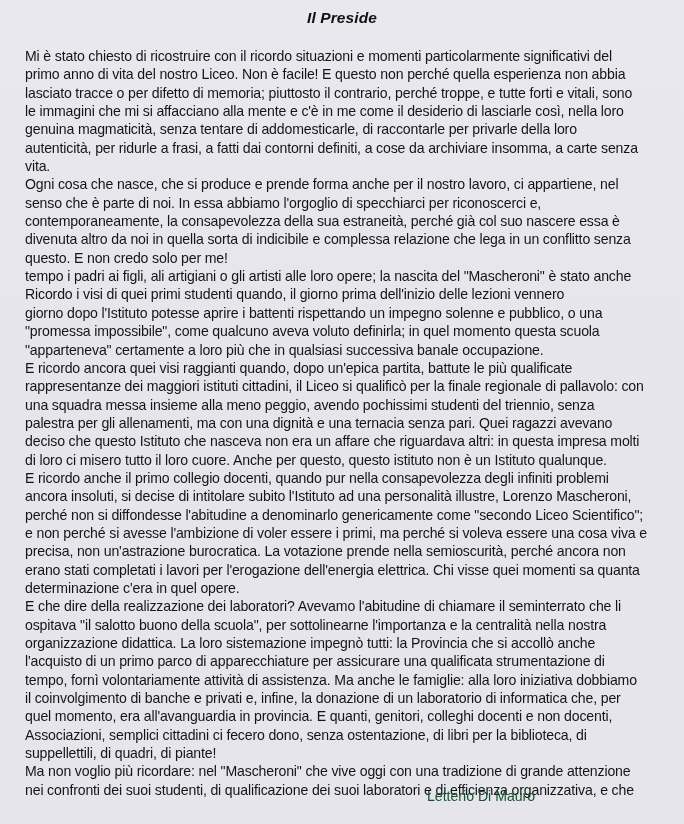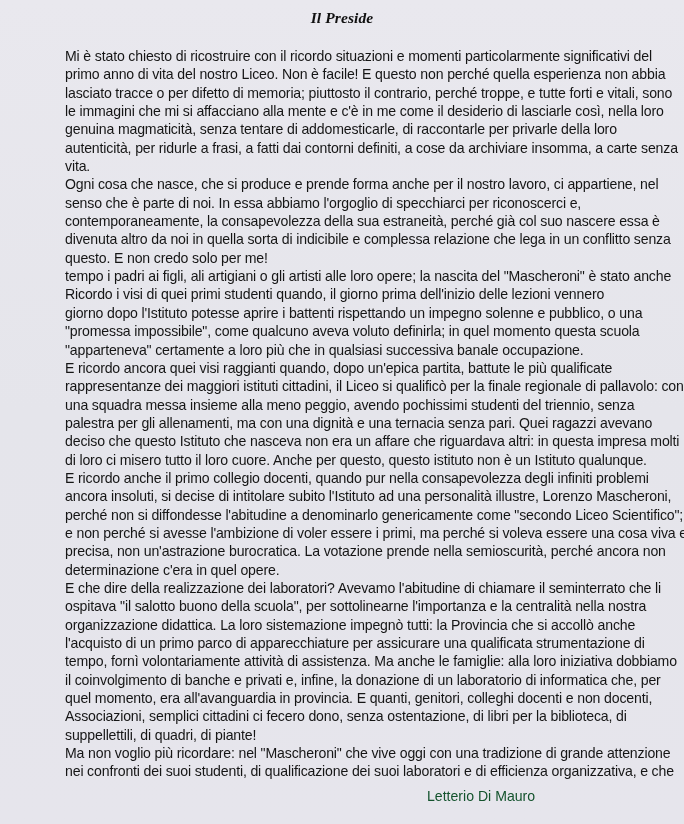--- a/index.html
+++ b/index.html
@@ -26,37 +26,35 @@
       top: 9px;
       left: 0;
       width: 684px;
       text-align: center;
       font-weight: bold;
       font-style: italic;
       font-size: 15.5px;
       letter-spacing: 0.1px;
       color: #111;
       margin: 0;
-      font-family: Liberation Serif, serif;
     }
     .body-text {
       position: absolute;
       left: 25px;
       top: 47px;
       width: 650px;
     }
     .line {
       display: block;
       font-size: 14.1px;
       line-height: 18.35px;
       height: 18.35px;
       white-space: nowrap;
       letter-spacing: -0.15px;
       color: #151515;
-      margin-left: 40px;
     }
     .signature {
       position: absolute;
       left: 427px;
       top: 788px;
       font-size: 14.1px;
       color: #14532d;
       margin: 0;
     }
   </style>
@@ -97,20 +95,21 @@
       <span class="line">palestra per gli allenamenti, ma con una dignità e una ternacia senza pari. Quei ragazzi avevano</span>
       <span class="line">deciso che questo Istituto che nasceva non era un affare che riguardava altri: in questa impresa molti</span>
       <span class="line">di loro ci misero tutto il loro cuore. Anche per questo, questo istituto non è un Istituto qualunque.</span>
     </div>
     <div>
       <span class="line">E ricordo anche il primo collegio docenti, quando pur nella consapevolezza degli infiniti problemi</span>
       <span class="line">ancora insoluti, si decise di intitolare subito l'Istituto ad una personalità illustre, Lorenzo Mascheroni,</span>
       <span class="line">perché non si diffondesse l'abitudine a denominarlo genericamente come "secondo Liceo Scientifico";</span>
       <span class="line">e non perché si avesse l'ambizione di voler essere i primi, ma perché si voleva essere una cosa viva e</span>
       <span class="line">precisa, non un'astrazione burocratica. La votazione prende nella semioscurità, perché ancora non</span>
+      <span class="line">erano stati completati i lavori per l'erogazione dell'energia elettrica. Chi visse quei momenti sa quanta</span>
       <span class="line">determinazione c'era in quel opere.</span>
     </div>
     <div>
       <span class="line">E che dire della realizzazione dei laboratori? Avevamo l'abitudine di chiamare il seminterrato che li</span>
       <span class="line">ospitava "il salotto buono della scuola", per sottolinearne l'importanza e la centralità nella nostra</span>
       <span class="line">organizzazione didattica. La loro sistemazione impegnò tutti: la Provincia che si accollò anche</span>
       <span class="line">l'acquisto di un primo parco di apparecchiature per assicurare una qualificata strumentazione di</span>
       <span class="line">tempo, fornì volontariamente attività di assistenza. Ma anche le famiglie: alla loro iniziativa dobbiamo</span>
       <span class="line">il coinvolgimento di banche e privati e, infine, la donazione di un laboratorio di informatica che, per</span>
       <span class="line">quel momento, era all'avanguardia in provincia. E quanti, genitori, colleghi docenti e non docenti,</span>

